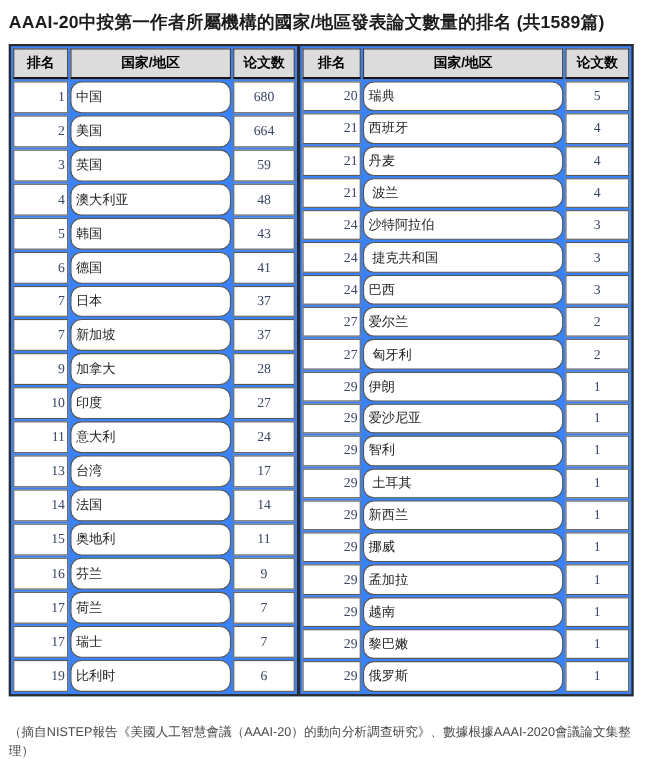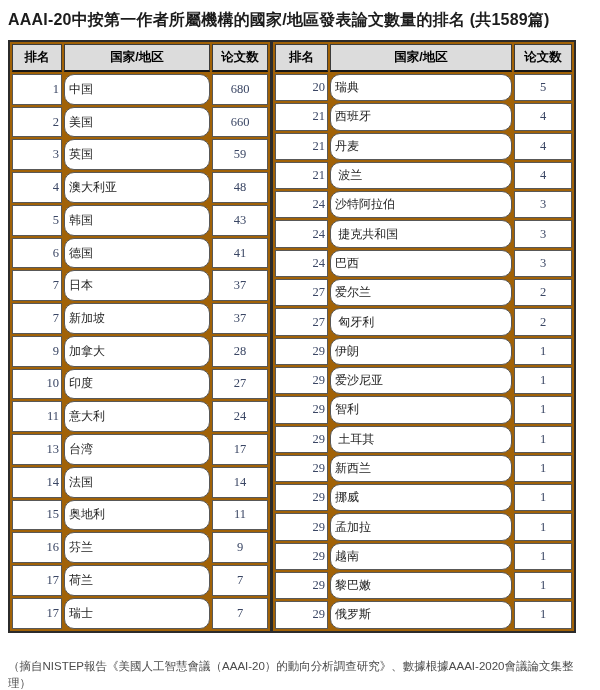--- a/index.html
+++ b/index.html
@@ -1,19 +1,19 @@
 <!DOCTYPE html>
 <html><head>
 <meta charset="utf-8">
 <style>
   html,body{margin:0;padding:0;background:#ffffff;}
   body{width:600px;height:690px;font-family:"Liberation Sans",sans-serif;box-sizing:border-box;overflow:hidden;}
   .page{padding:6px 9px 0 8px;}
   .title{font-size:16px;font-weight:bold;color:#1c1c1c;margin:4px 0 9px 0;letter-spacing:.2px;}
-  .tablewrap{display:flex;align-items:stretch;border:2px solid #2b2b2b;background:#a16207;width:568px;box-sizing:border-box;}
+  .tablewrap{display:flex;align-items:stretch;border:2px solid #2b2b2b;background:#3b82f6;width:568px;box-sizing:border-box;}
   .mid-divider{flex:0 0 3px;background:#2b2b2b;}
   table{border-collapse:separate;border-spacing:2px;table-layout:fixed;margin:0;}
   .t-left{width:260px;}
   .t-right{flex:1;width:300px;}
   th{background:#dcdcdc;border:1px solid #3c3c3c;border-bottom:2px solid #161616;font-size:12.5px;font-weight:bold;color:#000;height:25px;padding:0 2px;overflow:hidden;}
   td{border:1px solid #585858;height:25.3px;font-size:12px;color:#1f1f1f;padding:0;overflow:hidden;background:#fff;}
   td.rank{text-align:right;padding-right:2px;font-family:"Liberation Serif",serif;font-size:12.5px;color:#3a4664;}
   td.country{text-align:left;padding-left:4px;white-space:pre;border-radius:10px;}
   td.count{text-align:center;font-family:"Liberation Serif",serif;font-size:12.5px;color:#3a4664;margin-left:43px;}
   .footer{margin-top:25px;font-size:11.5px;color:#4a4a4a;line-height:1.55;width:588px;}
@@ -42,21 +42,21 @@
       </thead>
       <tbody>
           <tr>
             <td class="rank">1</td>
             <td class="country">中国</td>
             <td class="count">680</td>
           </tr>
           <tr>
             <td class="rank">2</td>
             <td class="country">美国</td>
-            <td class="count">660</td>
+            <td class="count">664</td>
           </tr>
           <tr>
             <td class="rank">3</td>
             <td class="country">英国</td>
             <td class="count">59</td>
           </tr>
           <tr>
             <td class="rank">4</td>
             <td class="country">澳大利亚</td>
             <td class="count">48</td>
@@ -118,20 +118,25 @@
           </tr>
           <tr>
             <td class="rank">17</td>
             <td class="country">荷兰</td>
             <td class="count">7</td>
           </tr>
           <tr>
             <td class="rank">17</td>
             <td class="country">瑞士</td>
             <td class="count">7</td>
+          </tr>
+          <tr>
+            <td class="rank">19</td>
+            <td class="country">比利时</td>
+            <td class="count">6</td>
           </tr>
         </tbody>
     </table>
 
     <div class="mid-divider"></div>
 
     <table class="t-right">
       <colgroup>
           <col style="width:53px">
           <col>

